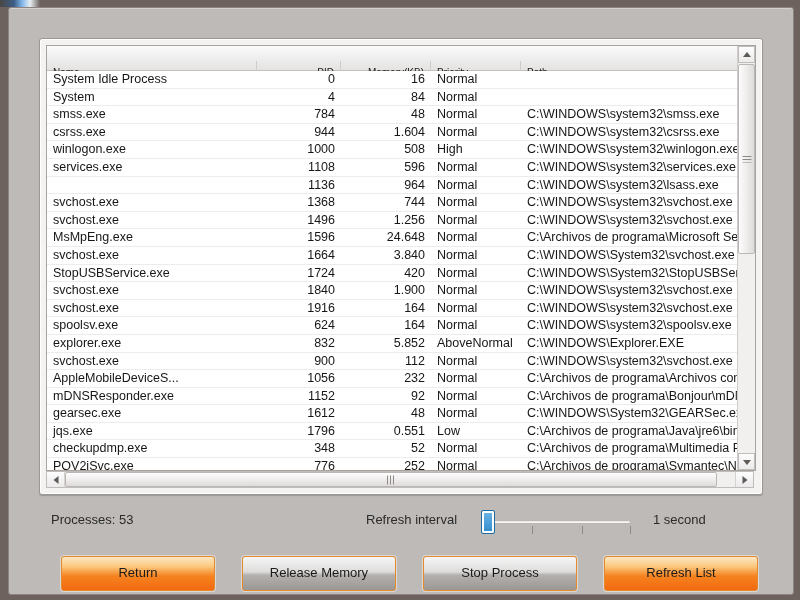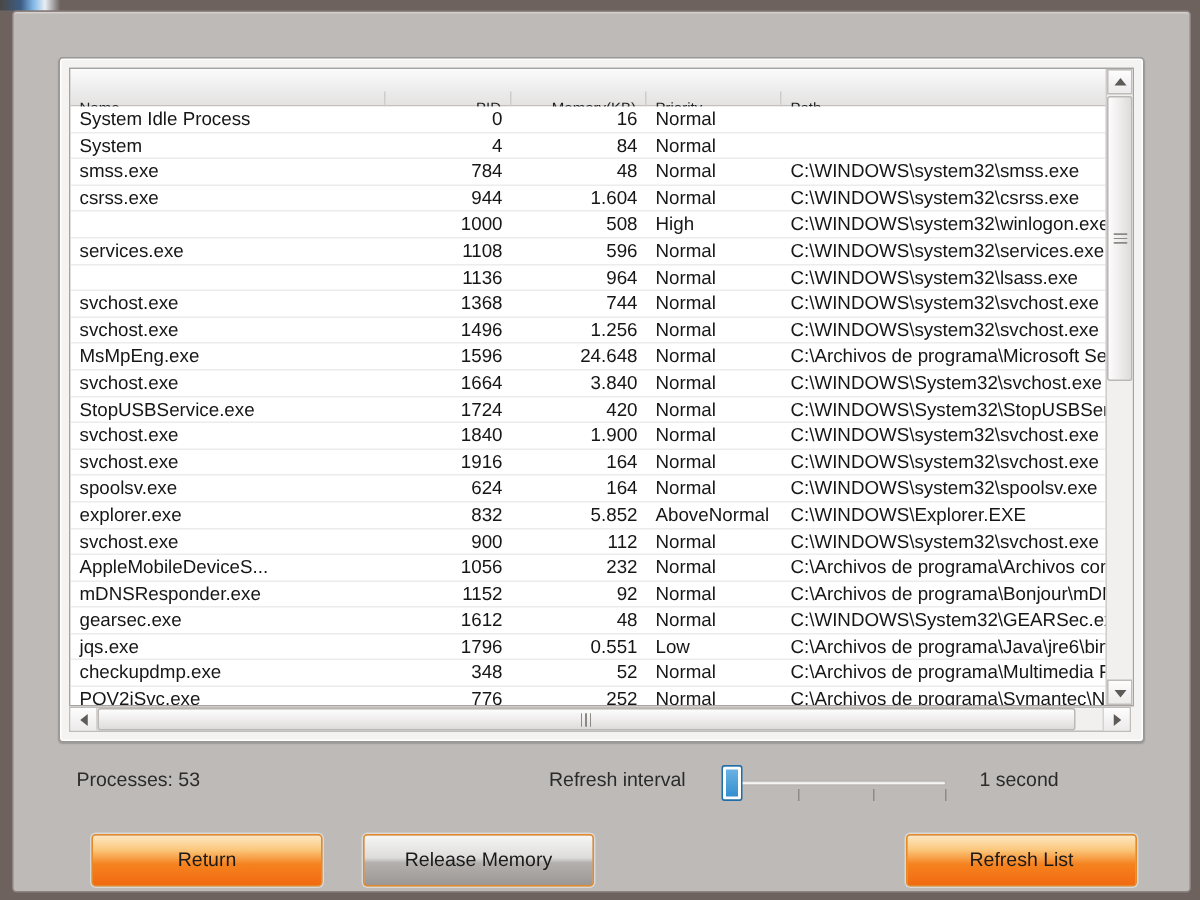--- a/index.html
+++ b/index.html
@@ -225,20 +225,21 @@
               <div class="cell " style="left: 474px; width: 232px;">C:\WINDOWS\system32\smss.exe</div>
             </div>
             <div class="row">
               <div class="cell " style="left: 0px; width: 210px;">csrss.exe</div>
               <div class="cell num" style="left: 210px; width: 84px;">944</div>
               <div class="cell num" style="left: 294px; width: 90px;">1.604</div>
               <div class="cell ctr" style="left: 384px; width: 90px;">Normal</div>
               <div class="cell " style="left: 474px; width: 232px;">C:\WINDOWS\system32\csrss.exe</div>
             </div>
             <div class="row">
+              <div class="cell " style="left: 0px; width: 210px;">winlogon.exe</div>
               <div class="cell num" style="left: 210px; width: 84px;">1000</div>
               <div class="cell num" style="left: 294px; width: 90px;">508</div>
               <div class="cell ctr" style="left: 384px; width: 90px;">High</div>
               <div class="cell " style="left: 474px; width: 232px;">C:\WINDOWS\system32\winlogon.exe</div>
             </div>
             <div class="row">
               <div class="cell " style="left: 0px; width: 210px;">services.exe</div>
               <div class="cell num" style="left: 210px; width: 84px;">1108</div>
               <div class="cell num" style="left: 294px; width: 90px;">596</div>
               <div class="cell ctr" style="left: 384px; width: 90px;">Normal</div>
@@ -404,18 +405,21 @@
     </div>
 
     <div class="slider-value">1 second</div>
 
     <div class="btn accent" id="btn-return">
       <span class="lbl">Return</span>
     </div>
     <div class="btn plain" id="btn-release">
       <span class="lbl">Release Memory</span>
     </div>
+    <div class="btn plain" id="btn-stop">
+      <span class="lbl">Stop Process</span>
+    </div>
     <div class="btn accent" id="btn-refresh">
       <span class="lbl">Refresh List</span>
     </div>
 
   </div>
 </div>
 
 </body></html>

